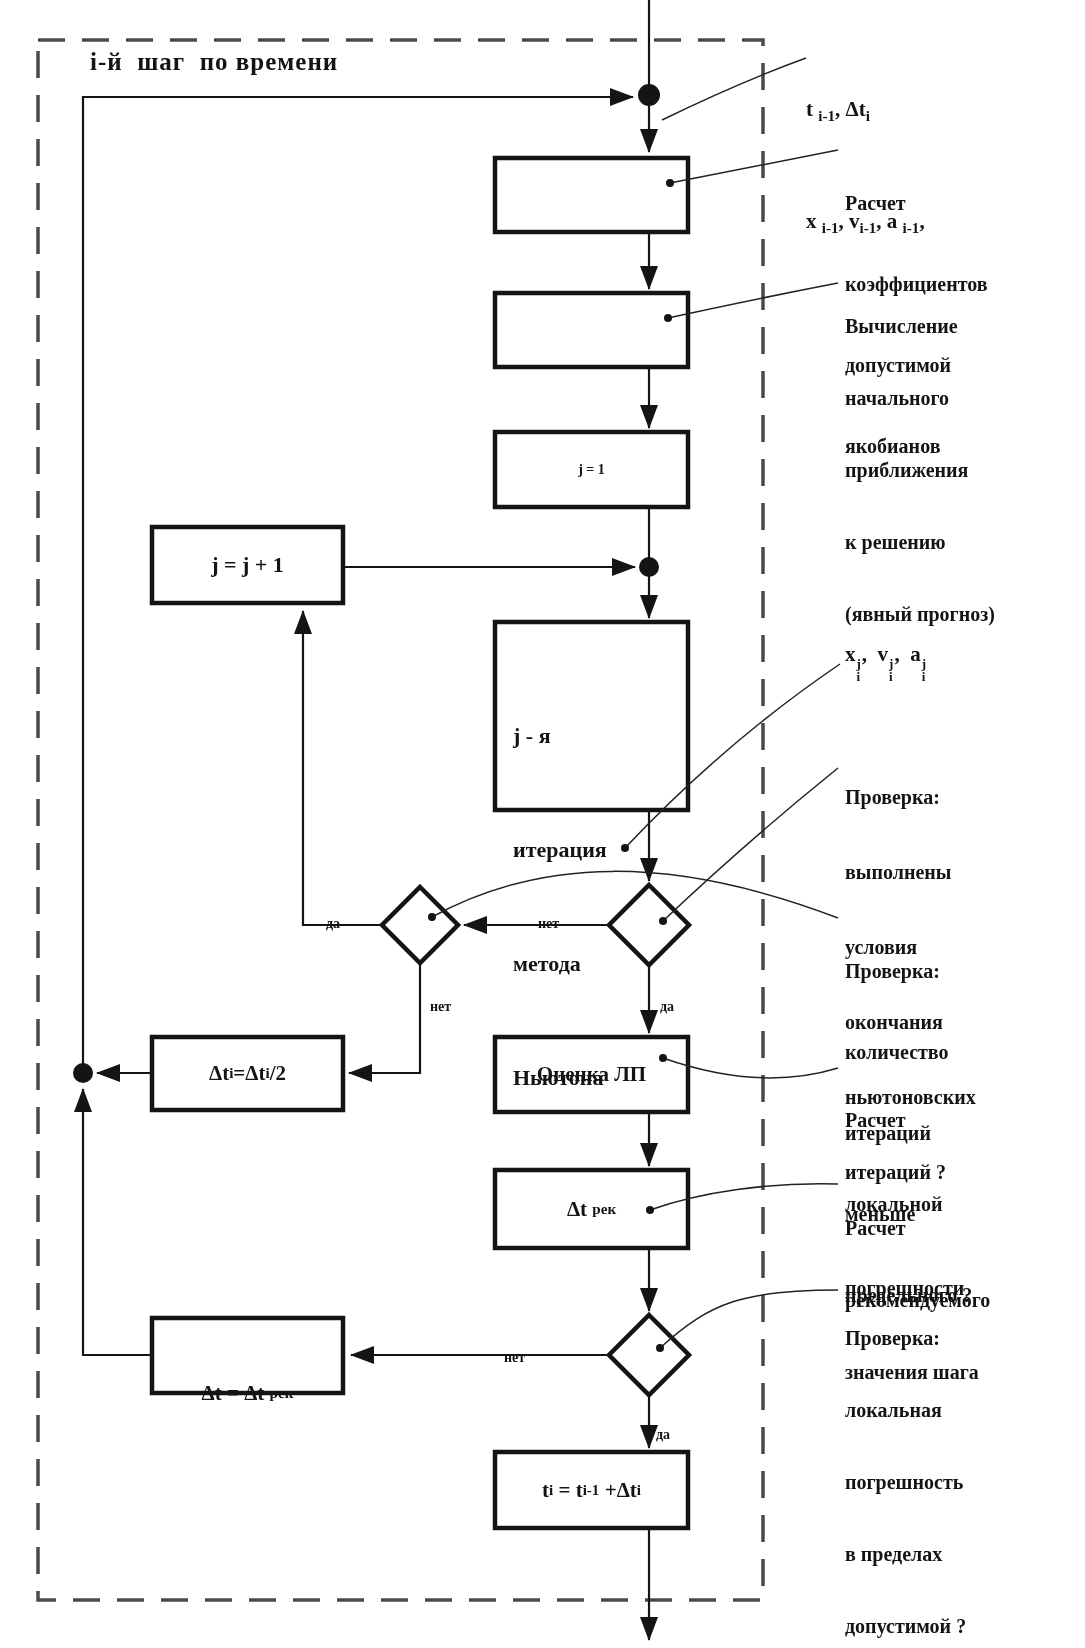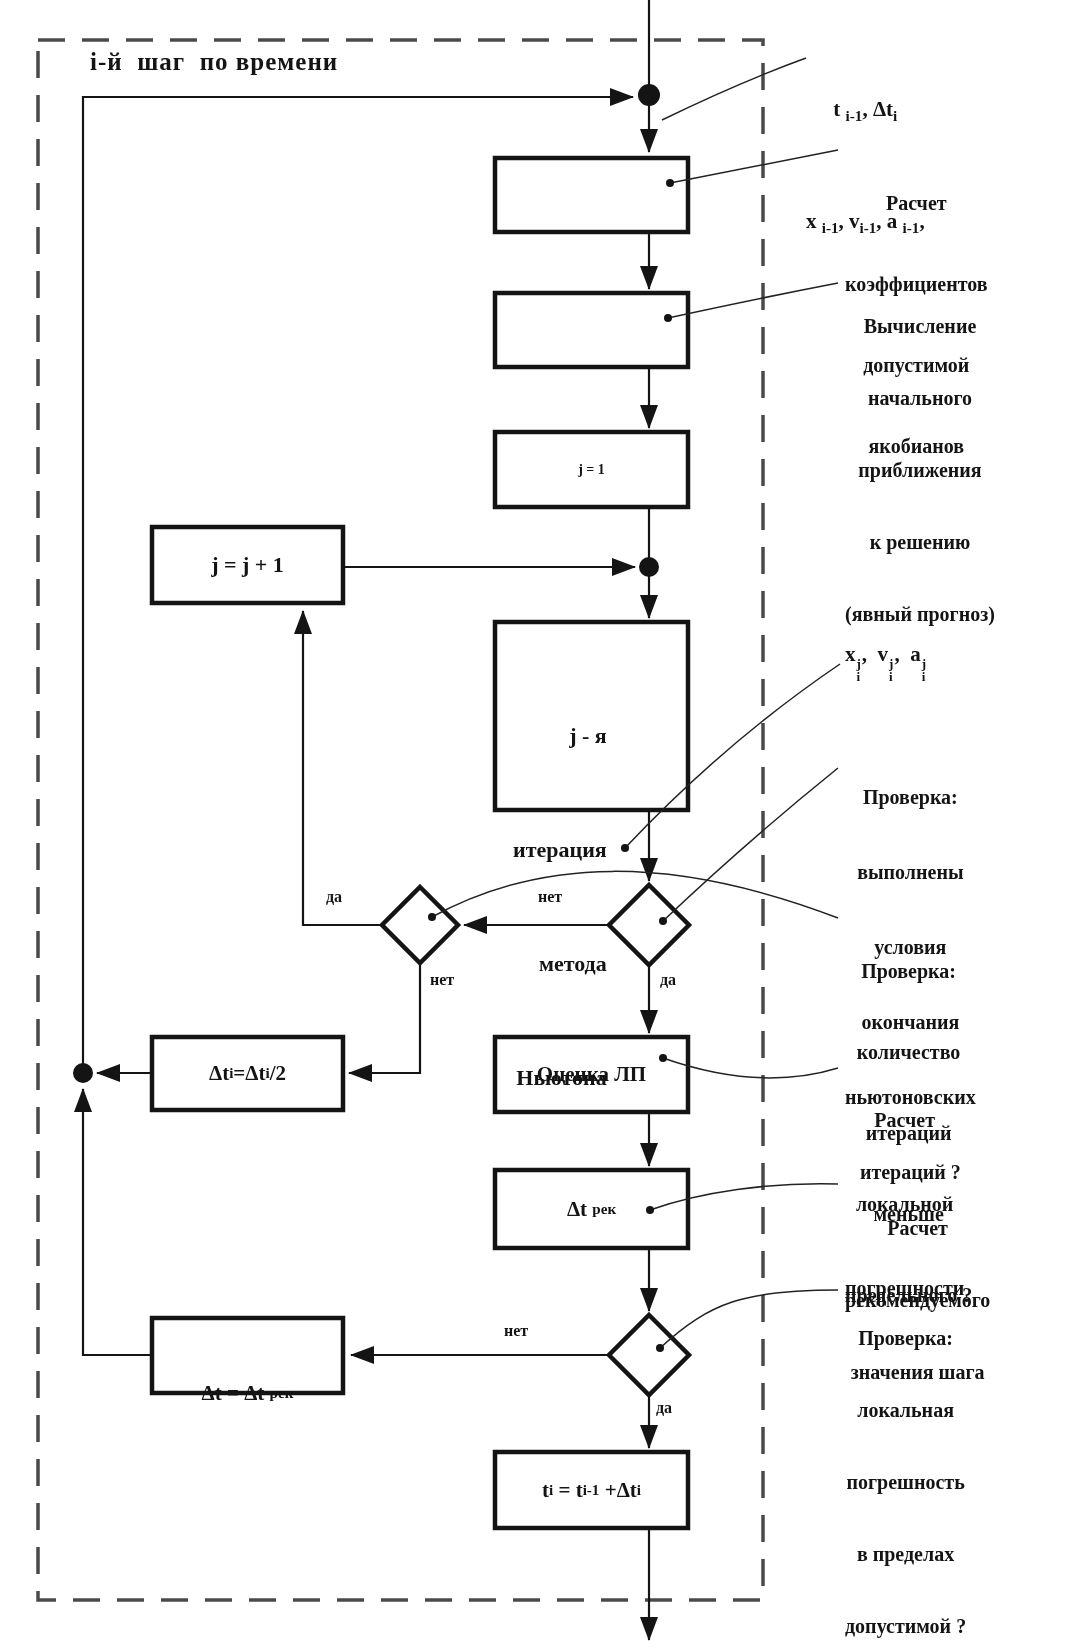--- a/index.html
+++ b/index.html
@@ -1,41 +1,41 @@
 <!DOCTYPE html>
 <html><head>
 <meta charset="utf-8">
 <style>
   html,body{margin:0;padding:0;background:#fff;}
   #stage{position:relative;width:1085px;height:1648px;background:#fff;overflow:hidden;
          font-family:"Liberation Serif","DejaVu Serif",serif;color:#141414;}
   #wires{position:absolute;left:0;top:0;width:1085px;height:1648px;}
-  .lbl{position:absolute;font-weight:bold;color:#141414;white-space:pre;text-align:right;}
+  .lbl{position:absolute;font-weight:bold;color:#141414;white-space:pre;}
   .ctr{display:flex;align-items:center;justify-content:center;text-align:center;}
   
   #lbl-region{left:90px;top:48px;font-size:25px;letter-spacing:1px;}
   
   #lbl-j1{left:495px;top:432px;width:193px;height:75px;font-size:14px;}
   #lbl-jj1{left:152px;top:527px;width:191px;height:76px;font-size:22px;}
   #lbl-newton{left:513px;top:641px;font-size:22px;line-height:38px;}
   #lbl-dthalf{left:152px;top:1037px;width:191px;height:73px;font-size:21px;}
   #lbl-ocenka{left:495px;top:1037px;width:193px;height:75px;font-size:21px;}
   #lbl-dtrek{left:495px;top:1170px;width:193px;height:78px;font-size:21px;}
   #lbl-dtset{left:152px;top:1356px;width:191px;height:75px;font-size:21px;}
   #lbl-ti{left:495px;top:1452px;width:193px;height:76px;font-size:21px;}
   
-  .edge{font-size:16px;}
+  .edge{font-size:14px;margin-top:28px;}
   #lbl-da-left{left:326px;top:888px;}
   #lbl-net-mid{left:538px;top:888px;}
   #lbl-net-leftdown{left:430px;top:971px;}
   #lbl-da-rightdown{left:660px;top:971px;}
   #lbl-net-bottom{left:504px;top:1322px;}
   #lbl-da-bottom{left:656px;top:1399px;}
   
-  .ann{position:absolute;font-weight:bold;font-size:20px;color:#141414;white-space:pre;text-align:center;}
+  .ann{position:absolute;font-weight:bold;font-size:20px;color:#141414;white-space:pre;}
   #ann-io{left:806px;top:22px;font-size:21px;line-height:35px;}
   #ann-jac{left:845px;top:136px;line-height:27px;}
   #ann-pred{left:845px;top:266px;line-height:24px;}
   #ann-xva{left:845px;top:642px;font-size:21px;}
   #ann-chknewt{left:845px;top:735px;line-height:25px;}
   #ann-chkiter{left:845px;top:904px;line-height:27px;}
   #ann-locerr{left:845px;top:1050px;line-height:28px;}
   #ann-calcstep{left:845px;top:1168px;line-height:24px;}
   #ann-chkerr{left:845px;top:1278px;line-height:24px;}
   

